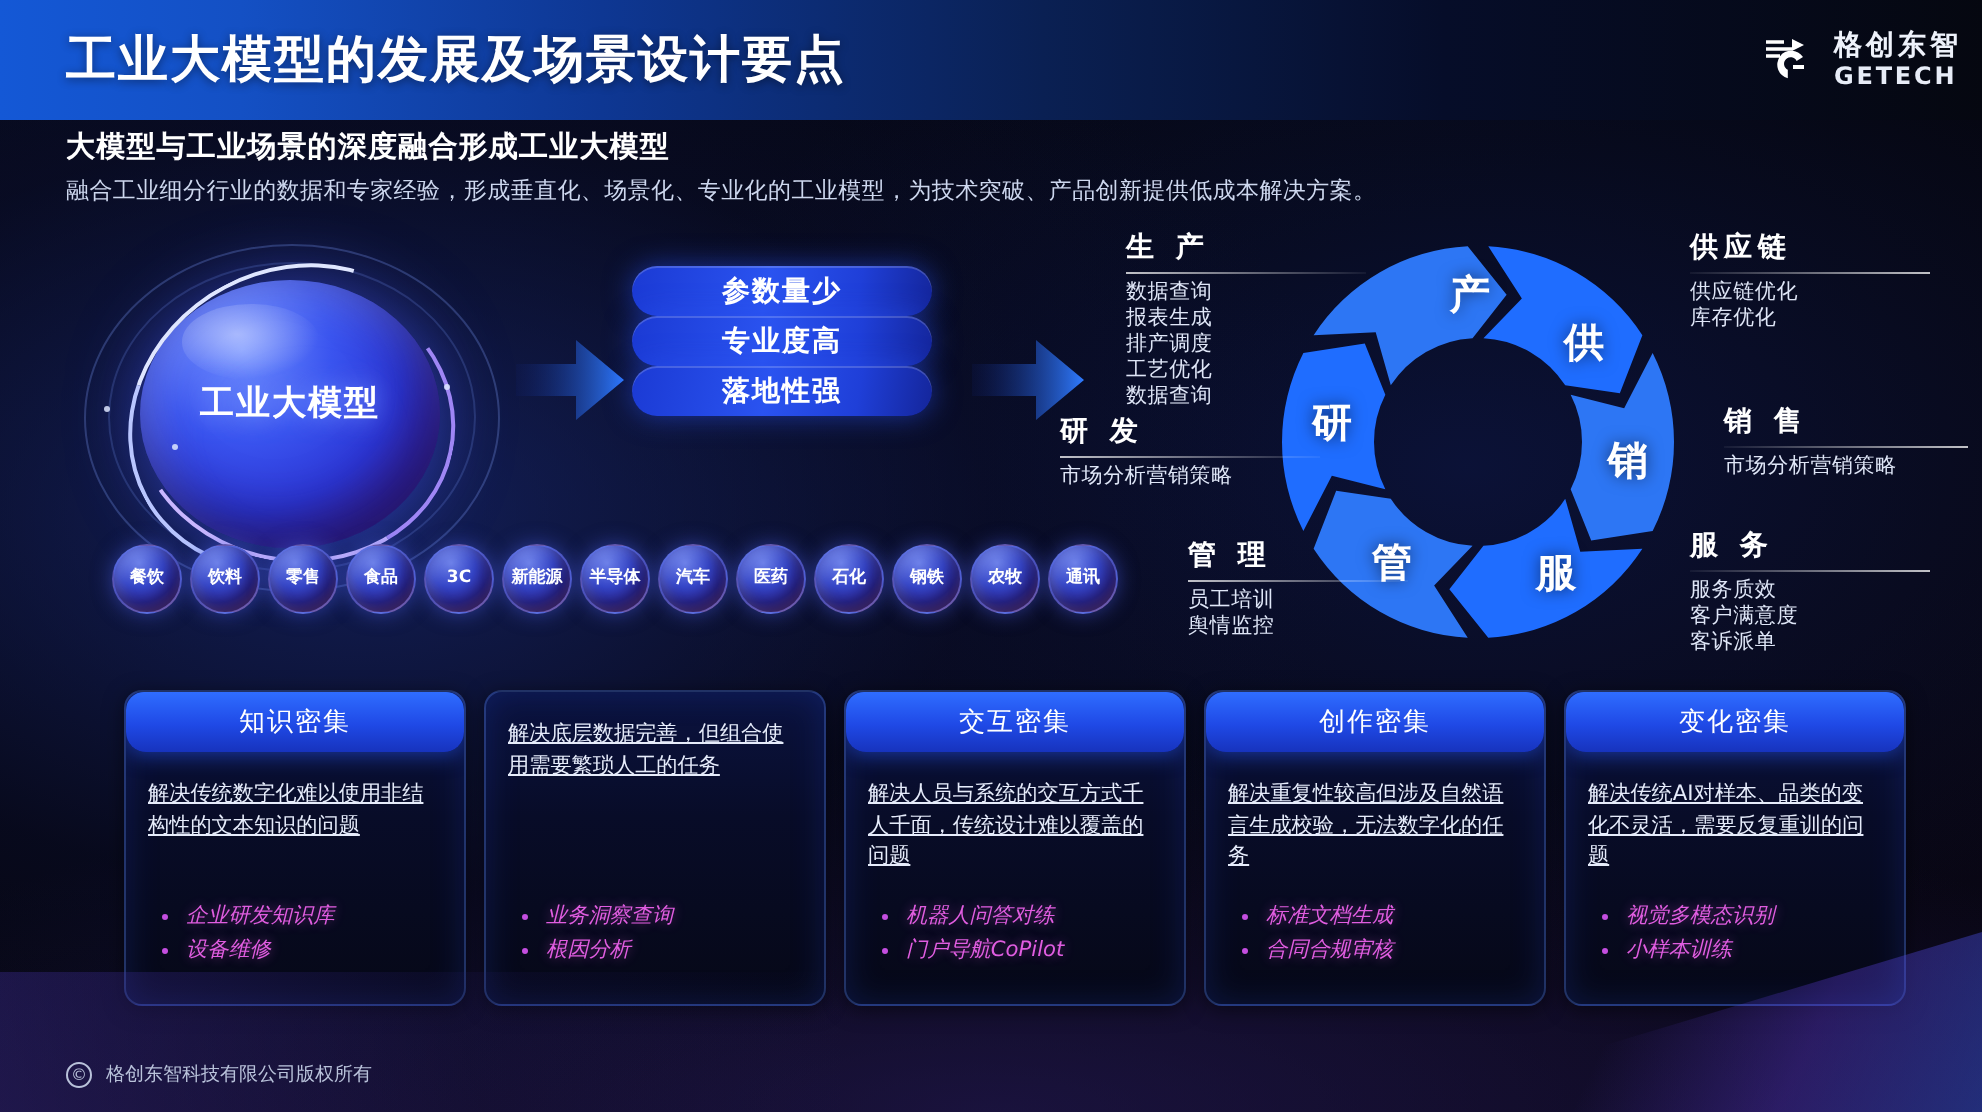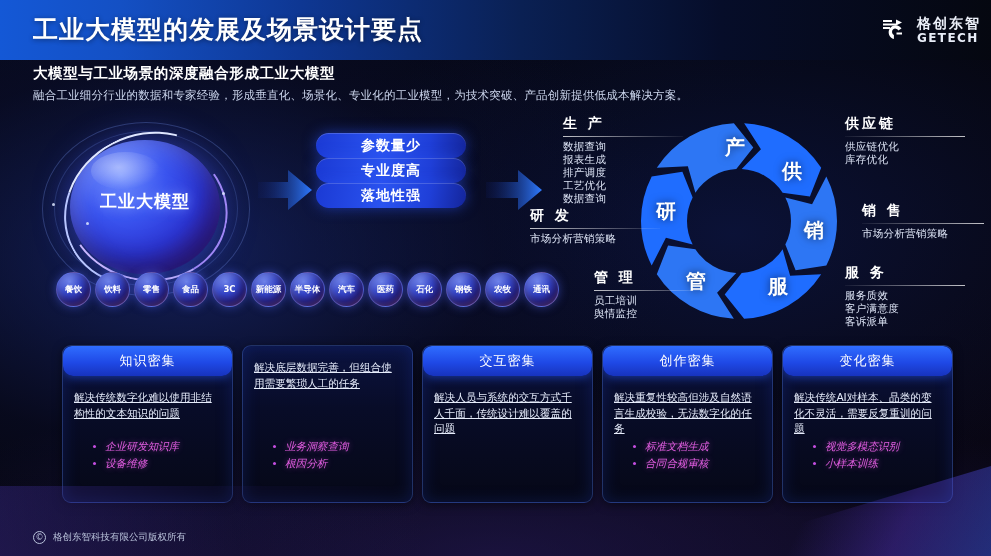--- a/index.html
+++ b/index.html
@@ -79,21 +79,21 @@
   .cards{position:absolute;left:62px;top:345px;display:flex;gap:9px;}
   .card{width:169px;height:156px;border-radius:9px;position:relative;overflow:hidden;
     background:linear-gradient(180deg,#0b1340 0%,#080c28 40%,#060817 100%);
     border:1px solid rgba(80,120,230,.38);
     box-shadow:0 0 16px rgba(30,60,180,.28) inset,0 2px 10px rgba(0,0,0,.5);}
   .card .cap{height:30px;border-radius:9px 9px 10px 10px;display:flex;align-items:center;justify-content:center;
     background:linear-gradient(180deg,#2f6dff 0%,#1f49e6 55%,#1733bd 100%);
     font-size:13px;font-weight:400;color:#fff;letter-spacing:1px;
     box-shadow:0 2px 10px rgba(40,90,255,.5);}
   .card .desc{padding:14px 11px 0 11px;font-size:10.6px;line-height:15.5px;color:#e6ecfb;text-decoration:underline;}
-  .card ul{list-style:none;margin:16px;padding:0;position:absolute;left:14px;bottom:14px;}
+  .card ul{list-style:none;margin:4px;padding:0;position:absolute;left:14px;bottom:14px;}
   .card li{display:flex;align-items:center;gap:9px;font-size:10.6px;line-height:17px;
     font-style:italic;color:#e05de0;text-shadow:0 0 6px rgba(220,80,220,.45);}
   .card li .b{width:3px;height:3px;border-radius:50%;background:#c44ee0;flex:0 0 3px;}
 
   
   .footer{position:absolute;left:33px;bottom:12px;font-size:9.5px;color:#b9c2da;display:flex;align-items:center;gap:7px;}
   .footer .c{display:inline-block;width:11px;height:11px;border:1px solid #b9c2da;border-radius:50%;
     font-size:8px;line-height:11px;text-align:center;}
   .deco{position:absolute;right:0;bottom:0;width:300px;height:90px;pointer-events:none;
     background:linear-gradient(115deg,rgba(90,60,220,0) 40%,rgba(95,60,220,.35) 70%,rgba(60,90,230,.45) 100%);
@@ -270,20 +270,30 @@
           </li>
           <li>
             <span class="b"></span>
             <span>根因分析</span>
           </li>
         </ul>
       </div>
       <div class="card">
         <div class="cap">交互密集</div>
         <div class="desc">解决人员与系统的交互方式千人千面，传统设计难以覆盖的问题</div>
+        <ul>
+          <li>
+            <span class="b"></span>
+            <span>机器人问答对练</span>
+          </li>
+          <li>
+            <span class="b"></span>
+            <span>门户导航CoPilot</span>
+          </li>
+        </ul>
       </div>
       <div class="card">
         <div class="cap">创作密集</div>
         <div class="desc">解决重复性较高但涉及自然语言生成校验，无法数字化的任务</div>
         <ul>
           <li>
             <span class="b"></span>
             <span>标准文档生成</span>
           </li>
           <li>

